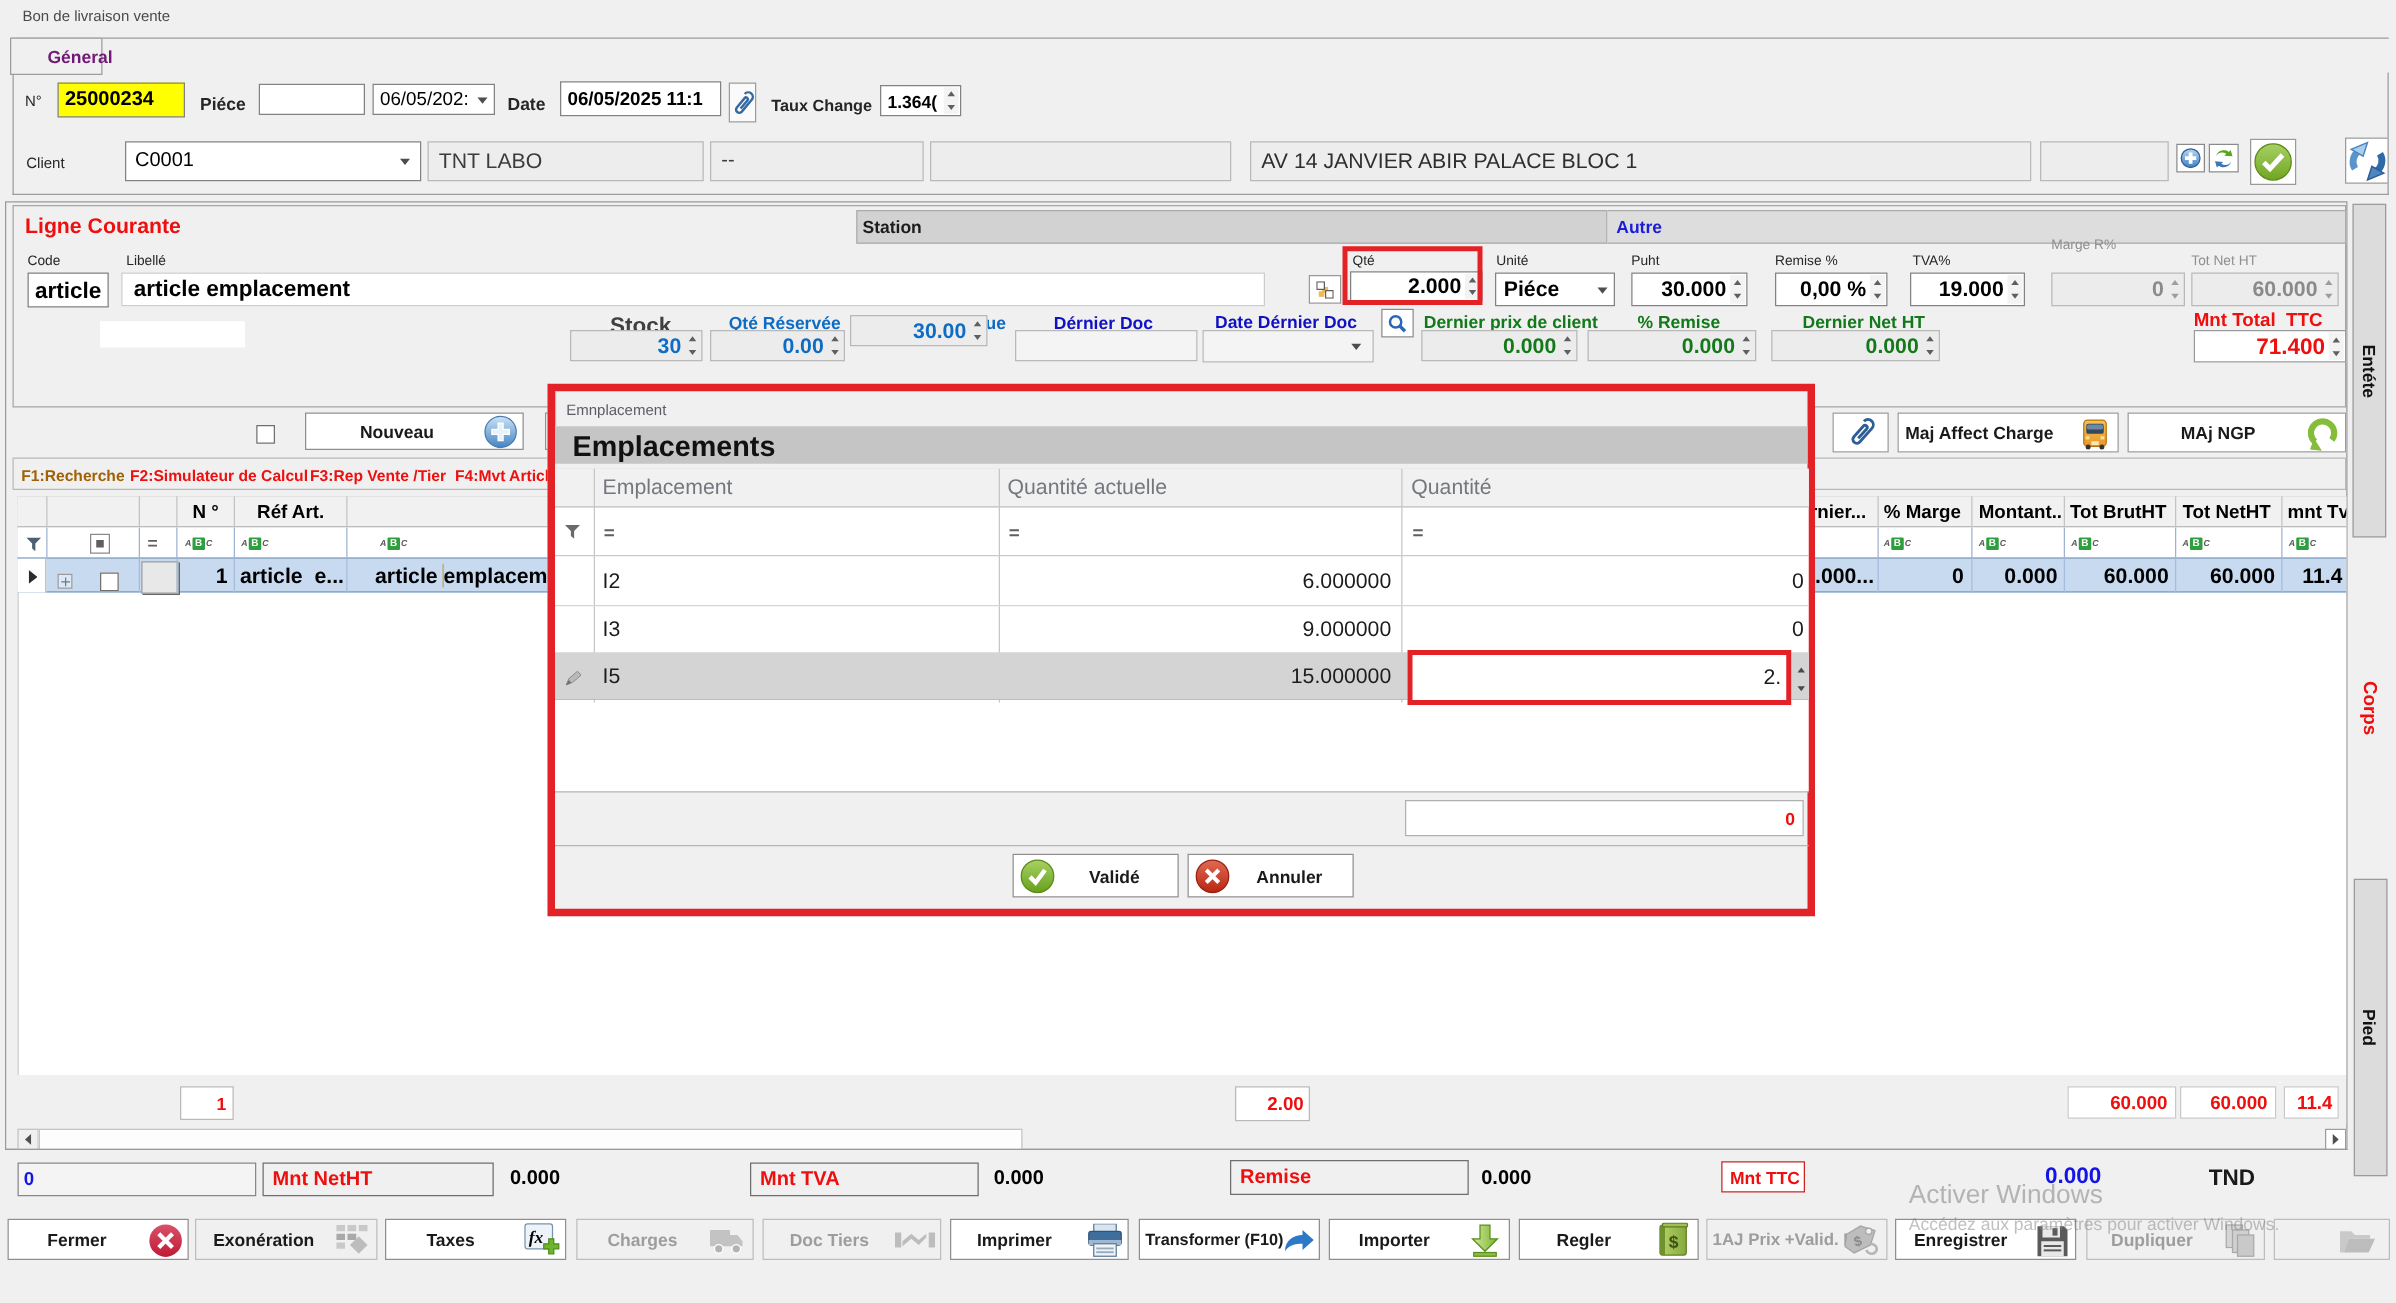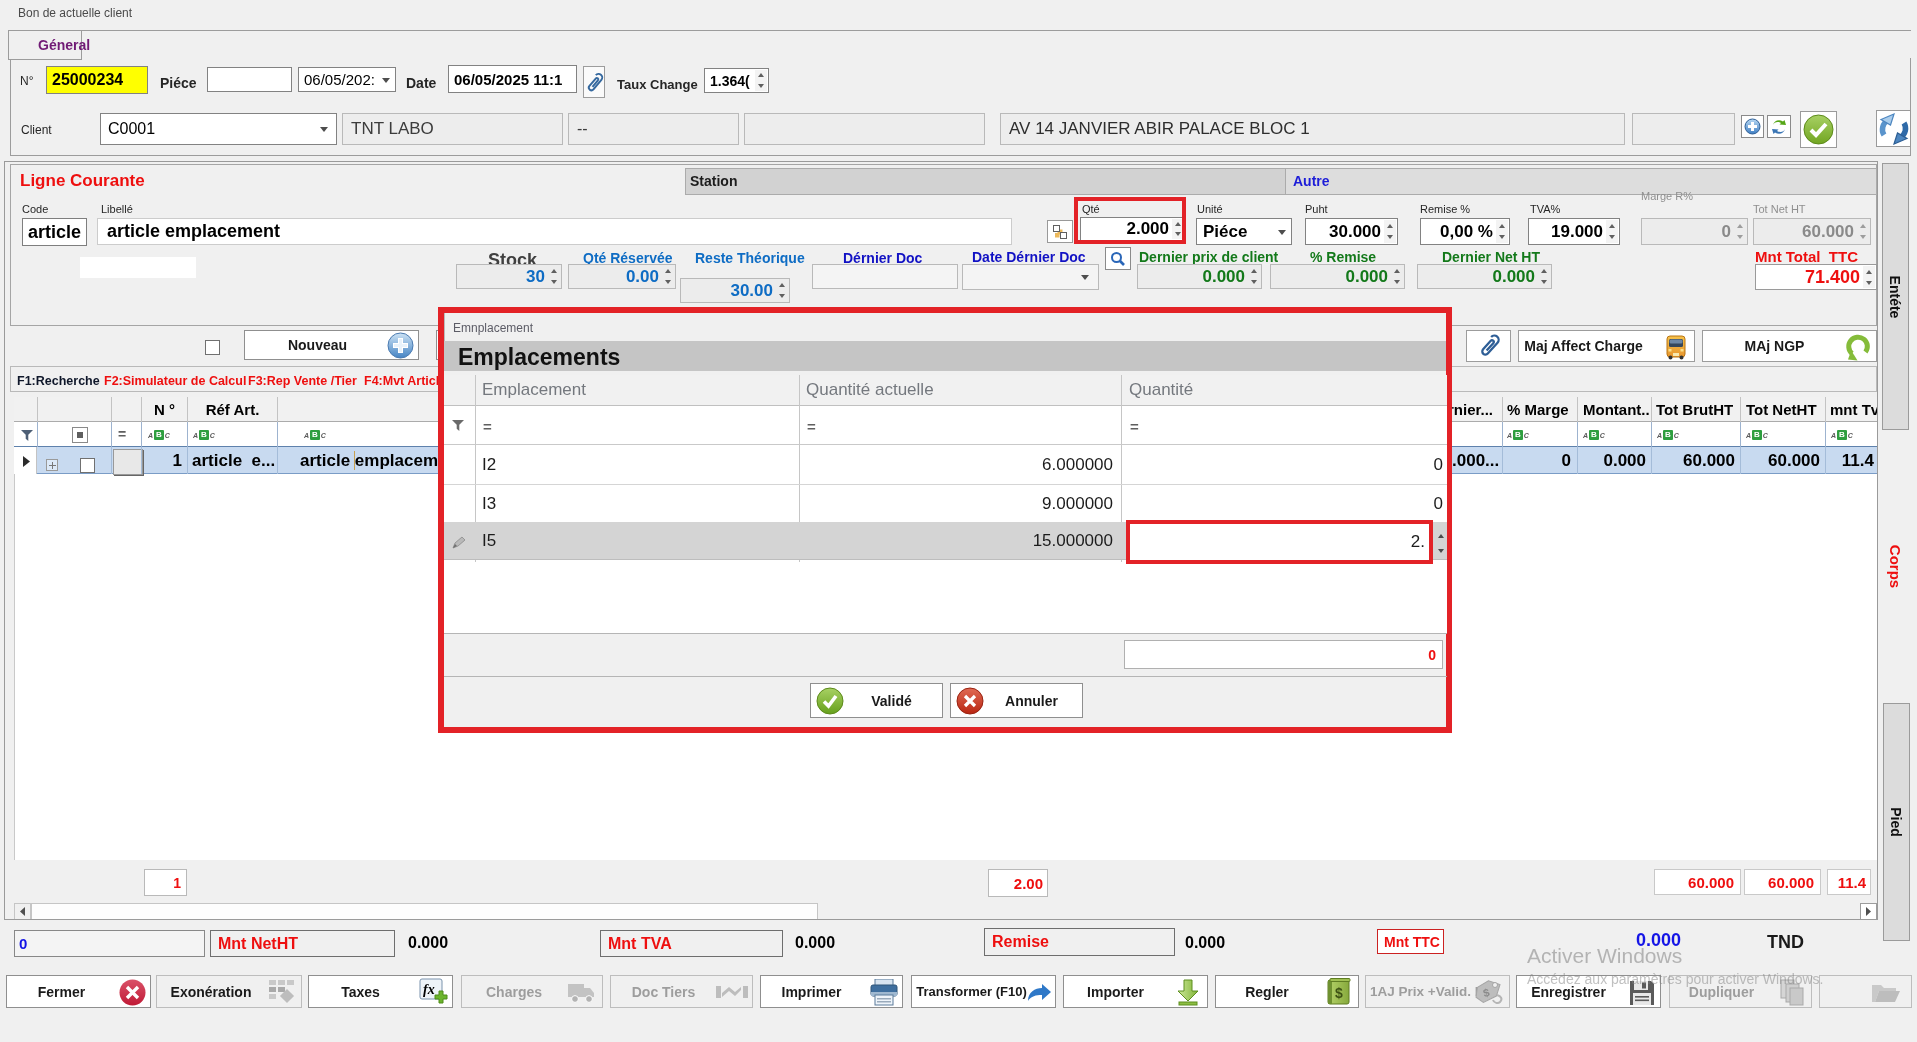--- a/index.html
+++ b/index.html
@@ -16,21 +16,21 @@
 .lb{position:absolute;font-size:11px;color:#262626;white-space:nowrap}
 .abc{display:inline-flex;align-items:center;font-size:7px;font-weight:bold;color:#5a5a5a}
 .abc b{background:#2e9e3f;color:#fff;font-size:8px;padding:0 2px;margin:0 1px;border-radius:1px;line-height:10px}
 .cell{position:absolute;display:flex;align-items:center;white-space:nowrap;overflow:hidden}
 .btn{position:absolute;background:#fff;border:1px solid #9c9c9c;display:flex;align-items:center;justify-content:center;font-weight:bold;font-size:14px;color:#1a1a1a}
 .btnf{background:#f0f0f0;border:1px solid #bdbdbd}
 .gtx{color:#9d9d9d}
 svg{display:block}
 </style></head>
 <body>
-<div class="lb" style="left:18px;top:6px;font-size:12px;color:#4a4a4a">Bon de actuelle client</div>
+<div class="lb" style="left:18px;top:6px;font-size:12px;color:#4a4a4a">Bon de livraison vente</div>
 
 <div class="a" style="left:10px;top:58px;width:1901px;height:98px;border:1px solid #9c9c9c;border-top:none"></div>
 <div class="a" style="left:10px;top:30px;width:1901px;height:28px;border-top:1px solid #9c9c9c"></div>
 <div class="a" style="left:8px;top:30px;width:74px;height:30px;border:1px solid #9c9c9c;background:#f0f0f0"></div>
 <div class="a b" style="left:38px;top:37px;font-size:14px;color:#701a75">Géneral</div>
 <div class="lb" style="left:20px;top:74px;font-size:12px">N°</div>
 <div class="in" style="left:46px;top:66px;width:102px;height:28px;background:#ffff00">
     <div class="cell b" style="left:5px;top:0;bottom:0;font-size:16px">25000234</div>
   </div>
 <div class="lb b" style="left:160px;top:75px;font-size:14px">Piéce</div>
@@ -247,21 +247,21 @@
     <div class="cell b" style="left:0;right:16px;top:0;bottom:0;font-size:17px;justify-content:flex-end;color:#0e6cc4">0.00</div>
     <span class="sp" style="background:#ececec">
       <i>
         <span class="su"></span>
       </i>
       <i>
         <span class="sd"></span>
       </i>
     </span>
   </div>
-<div class="ing" style="left:680px;top:278px;width:110px;height:25px">
+<div class="ing" style="left:680px;top:252px;width:110px;height:25px">
     <div class="cell b" style="left:0;right:16px;top:0;bottom:0;font-size:17px;justify-content:flex-end;color:#0e6cc4">30.00</div>
     <span class="sp" style="background:#ececec">
       <i>
         <span class="su"></span>
       </i>
       <i>
         <span class="sd"></span>
       </i>
     </span>
   </div>
@@ -362,21 +362,21 @@
 </div>
 <div class="btn" style="left:1702px;top:330px;width:175px;height:32px;border-color:#9c9c9c;font-size:14px">
 <span style="margin-right:30px">MAj NGP</span>
 <svg width="28" height="28" viewBox="0 0 28 28" style="position:absolute;right:4px;top:2px">
       <path d="M8 20.5A9.3 9.3 0 1 1 21.5 19" fill="none" stroke="#85bc3a" stroke-width="5"></path>
       <path d="M13.5 27.5l-9.5-.9 3.2-9z" fill="#85bc3a"></path>
     </svg>
 </div>
 
 <div class="a" style="left:10px;top:366px;width:1867px;height:26px;border:1px solid #b9b9b9"></div>
-<div class="a b" style="left:17px;top:374px;font-size:12.5px;color:#0f172a">F1:Recherche</div>
+<div class="a b" style="left:17px;top:374px;font-size:12.5px;color:#a16207">F1:Recherche</div>
 <div class="a b" style="left:104px;top:374px;font-size:12.5px;color:#ee0f0f">F2:Simulateur de Calcul</div>
 <div class="a b" style="left:248px;top:374px;font-size:12.5px;color:#ee0f0f">F3:Rep Vente /Tier</div>
 <div class="a b" style="left:364px;top:374px;font-size:12.5px;color:#ee0f0f">F4:Mvt Article</div>
 
 <div class="a" style="left:14px;top:397px;width:1863px;height:463px;background:#fff;border-top:1px solid #a5a5a5;border-left:1px solid #c9c9c9"></div>
 <div class="a" style="left:14px;top:397px;width:1863px;height:25px;background:#f1f1f1;border-bottom:1px solid #ababab"></div>
 
 <div class="a" style="left:37px;top:397px;width:1px;height:25px;background:#c3c3c3"></div>
 <div class="a" style="left:111px;top:397px;width:1px;height:25px;background:#c3c3c3"></div>
 <div class="a" style="left:141px;top:397px;width:1px;height:25px;background:#c3c3c3"></div>

